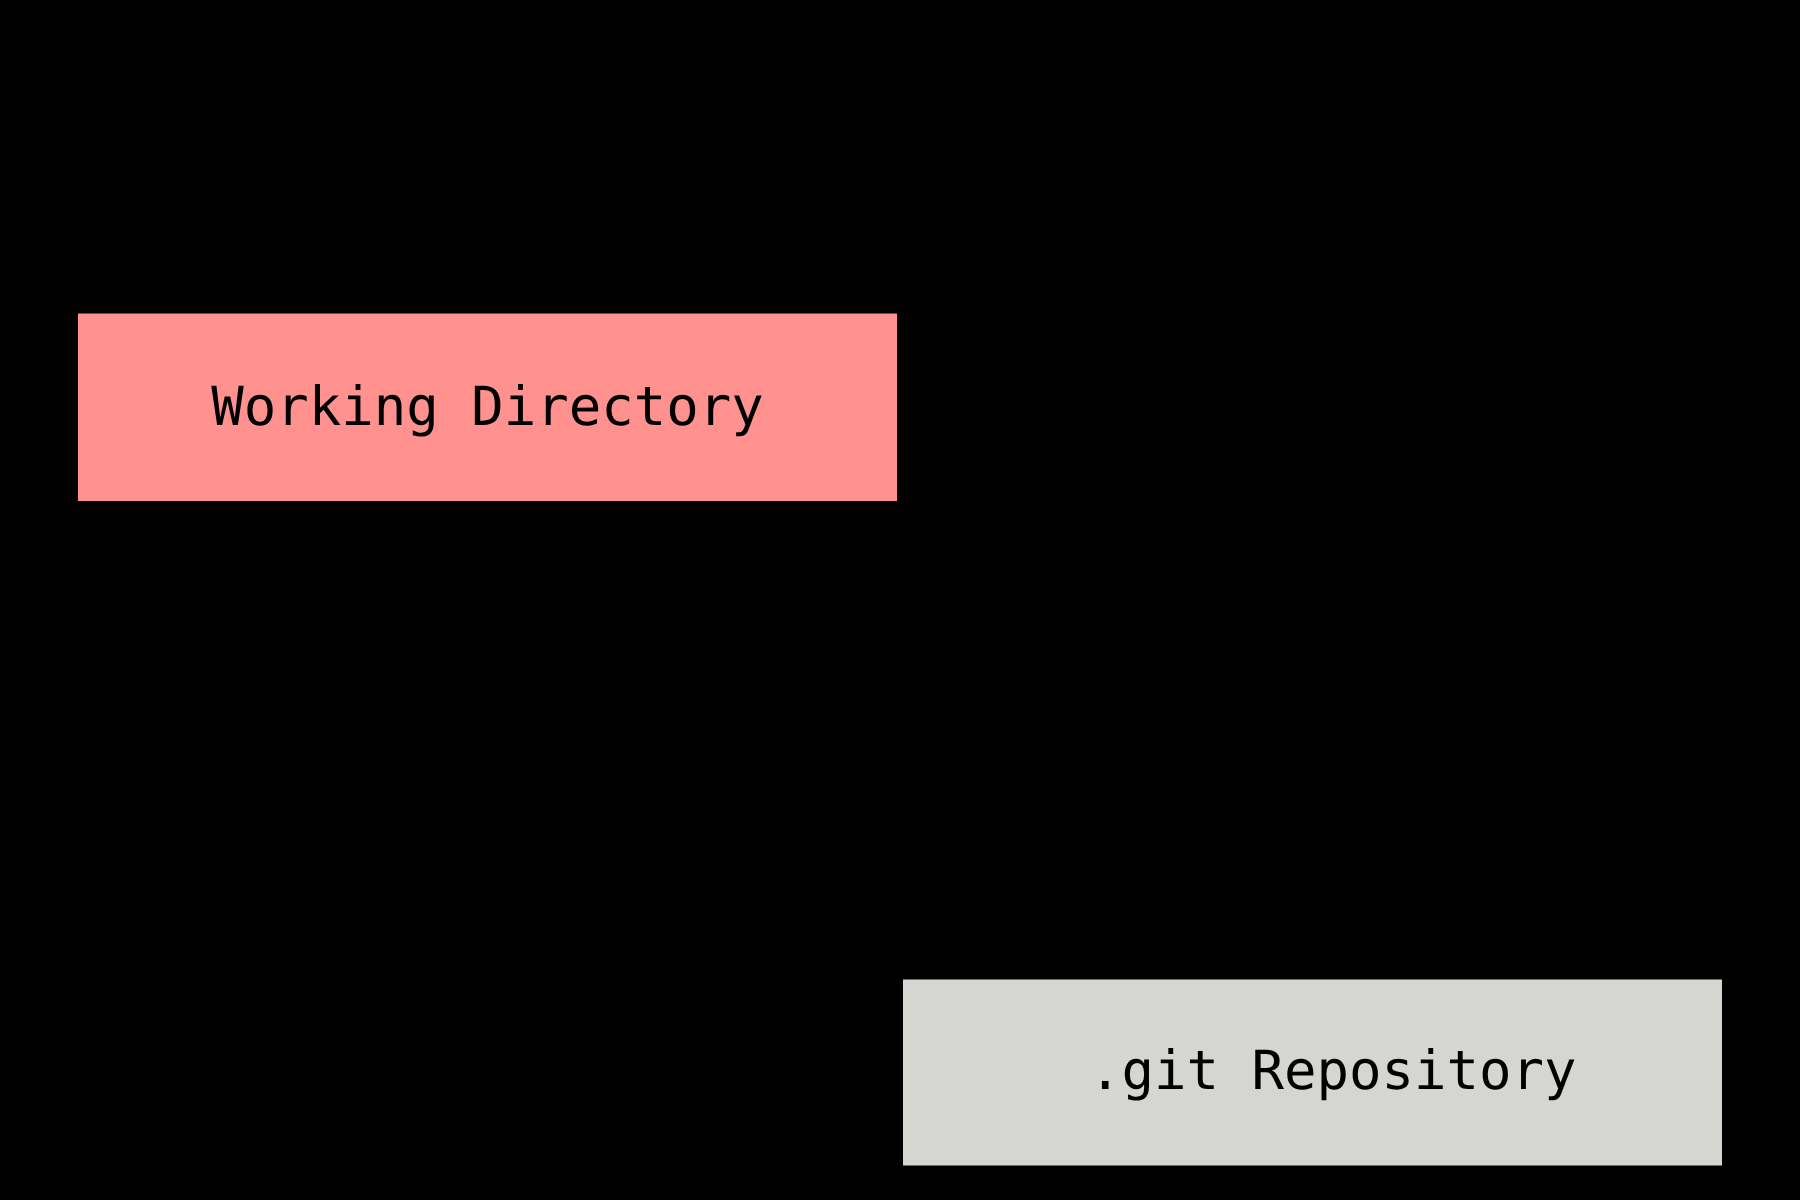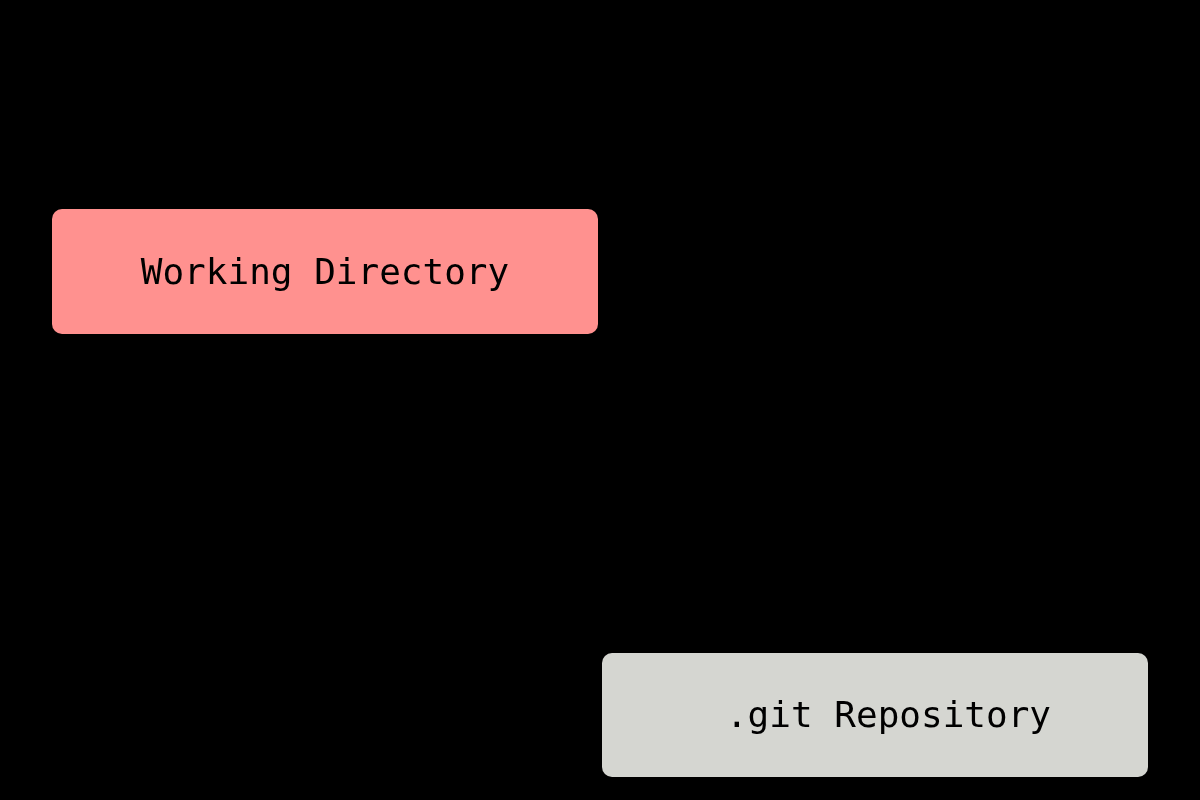--- a/index.html
+++ b/index.html
@@ -16,21 +16,21 @@
     overflow: hidden;
     font-family: "DejaVu Sans Mono", "Liberation Mono", monospace;
   }
   .node {
     position: absolute;
     display: flex;
     align-items: center;
     justify-content: center;
     box-sizing: border-box;
     border: 0;
-    border-radius: 10px;
+    border-radius: 0;
   }
   .node-label {
     font-family: "DejaVu Sans Mono", "Liberation Mono", monospace;
     font-size: 36px;
     line-height: 1;
     font-weight: 400;
     letter-spacing: 0;
     color: #000000;
     white-space: pre;
     text-align: center;

